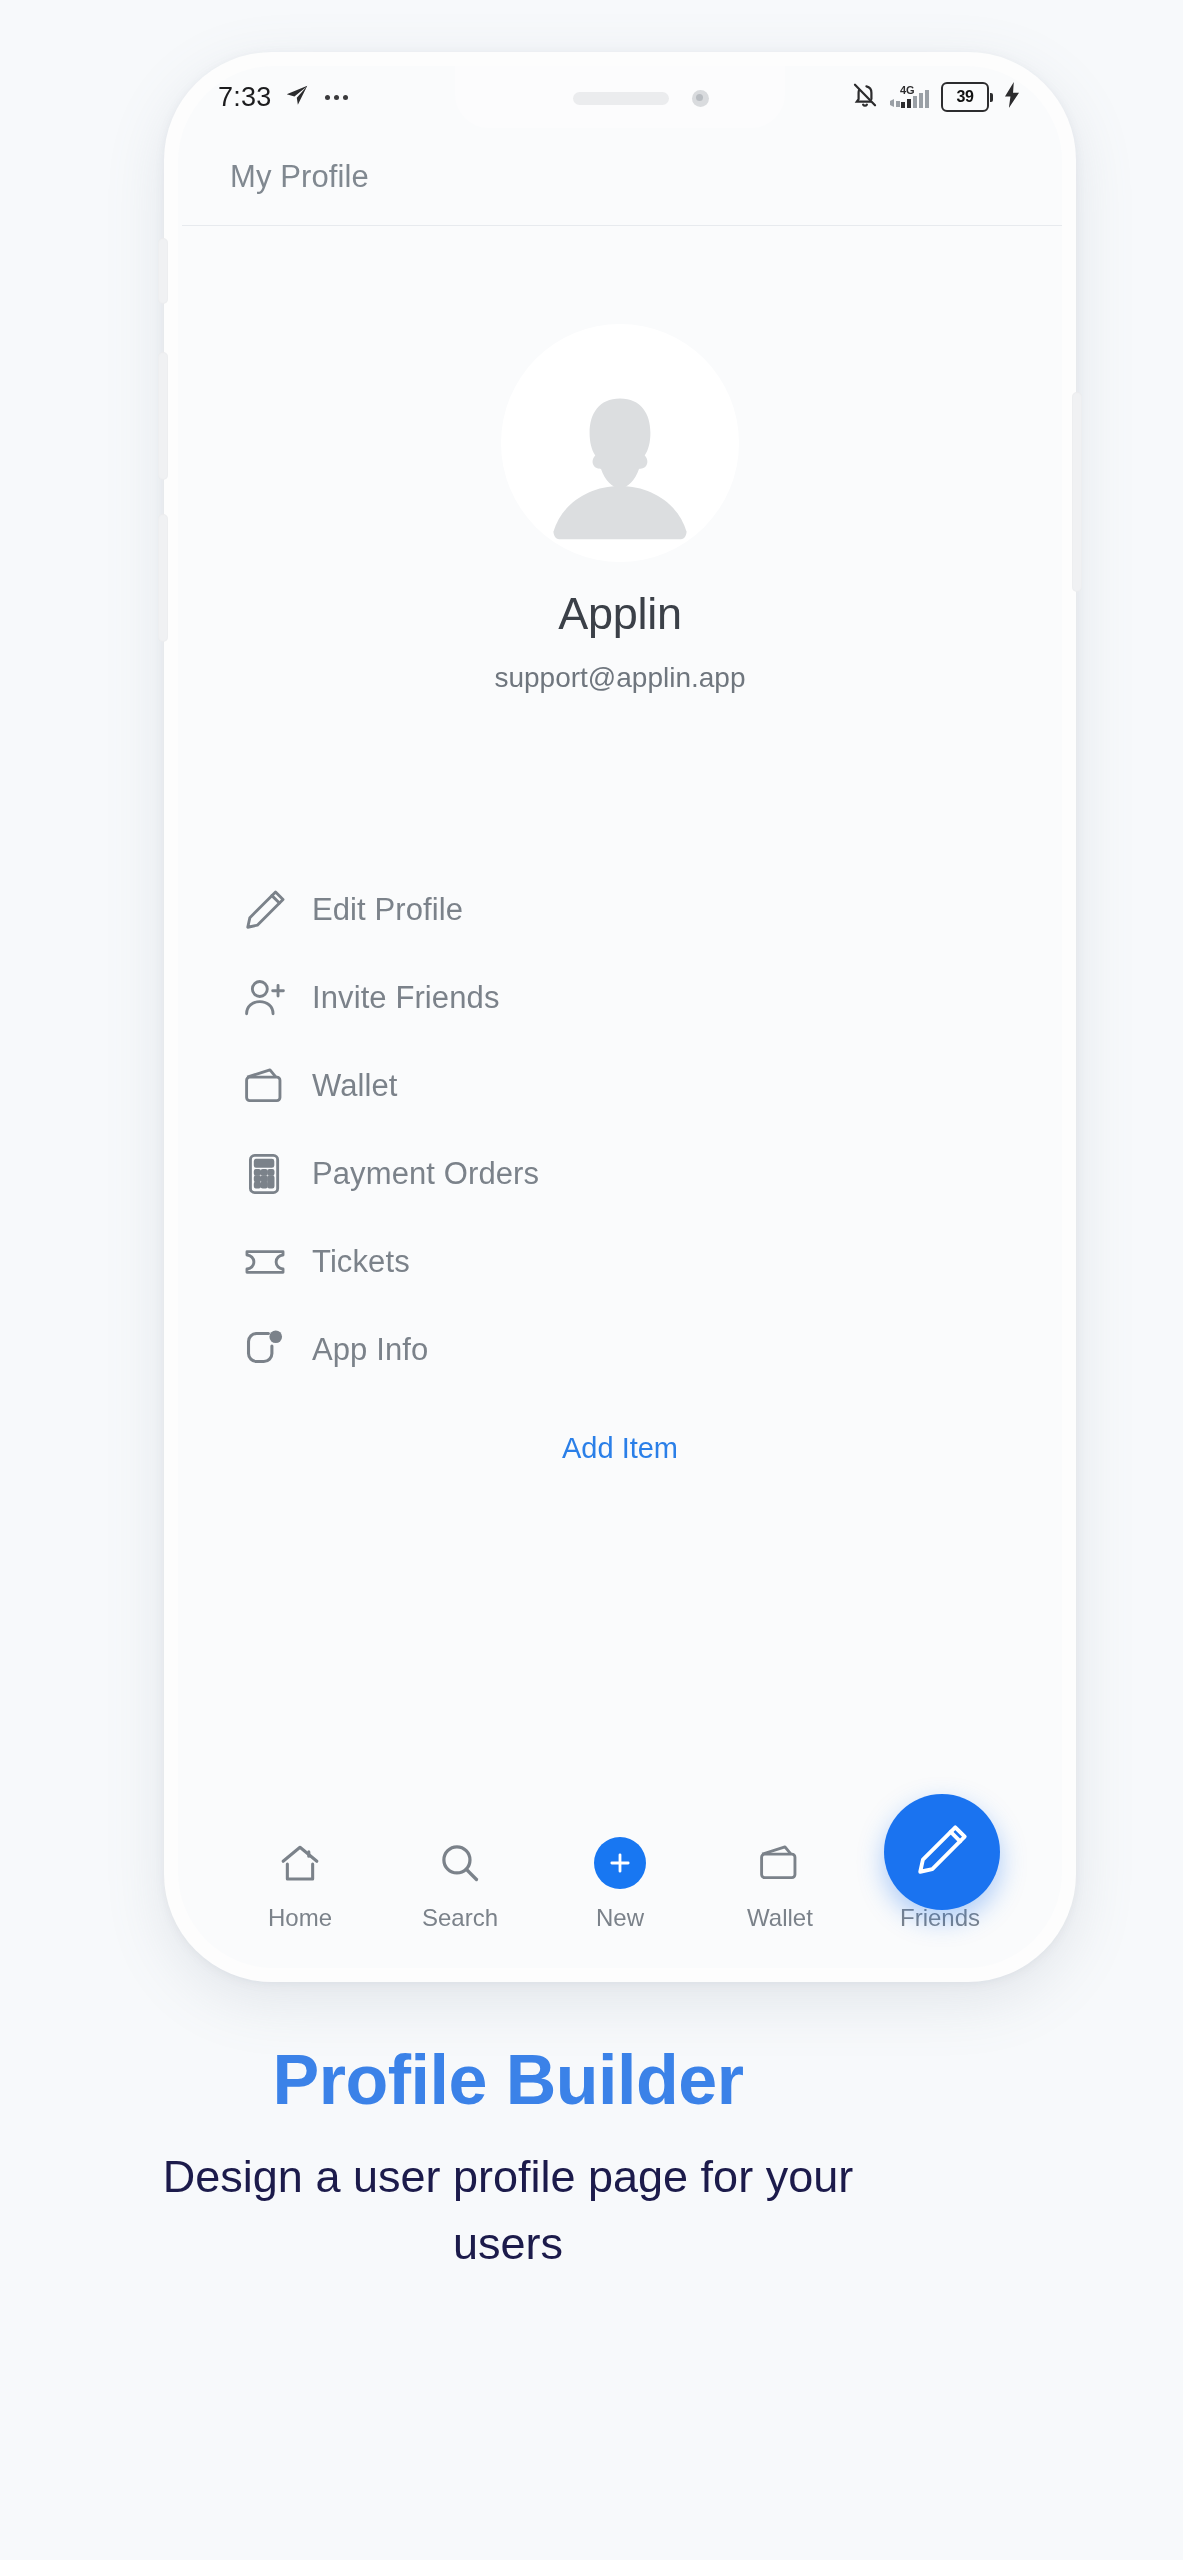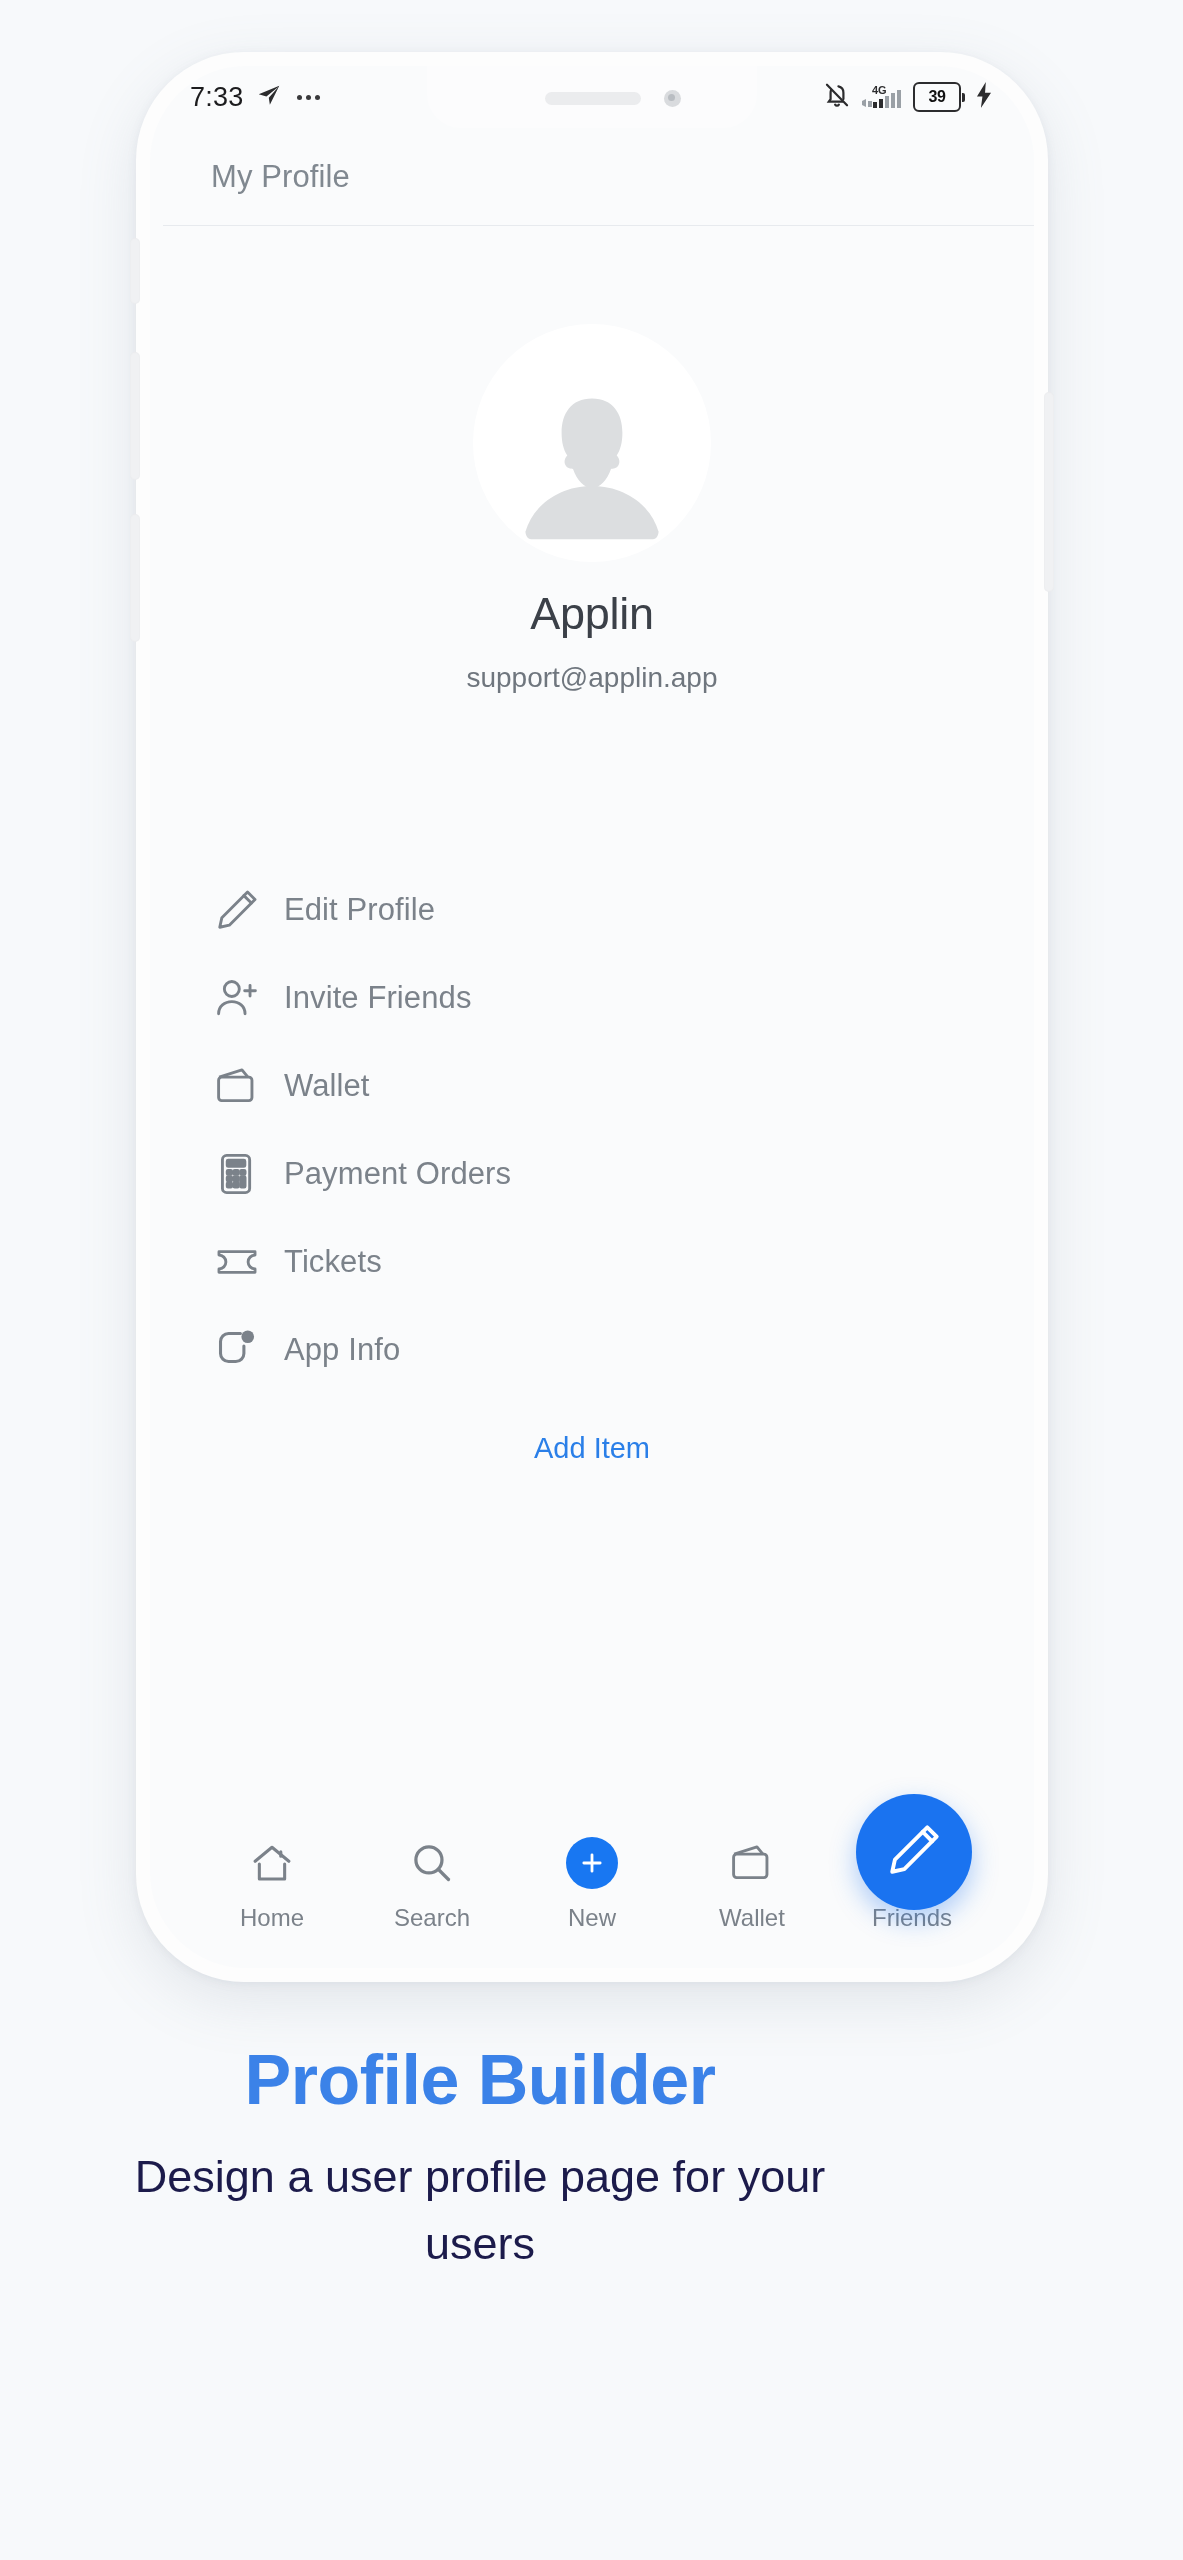--- a/index.html
+++ b/index.html
@@ -2,21 +2,21 @@
 <html><head>
 <meta charset="utf-8">
 <style>
   * { margin:0; padding:0; box-sizing:border-box; }
   html, body {
     width:1183px; height:2560px;
     background:#f7f9fb;
     font-family:"Liberation Sans", sans-serif;
     overflow:hidden;
   }
-  .stage { position:relative; width:960px; height:2560px; background:#f7f9fb; }
+  .stage { position:relative; width:960px; height:2560px; background:#f7f9fb;margin-left:28px; }
 
   
   .phone {
     position:absolute; left:136px; top:52px;
     width:912px; height:1930px;
     background:#fdfdfd;
     border-radius:108px;
     box-shadow:0 18px 60px rgba(120,130,150,.16), 0 2px 10px rgba(120,130,150,.10);
   }
   .phone-inner {
@@ -69,21 +69,21 @@
   .batt-fill { background:#2ac34a; border-radius:3px; height:100%; width:62%; }
   .batt-num {
     position:absolute; left:0; right:0; top:0; bottom:0;
     display:flex; align-items:center; justify-content:center;
     font-size:16px; font-weight:700; color:#111; letter-spacing:-.3px;
   }
   .batt-cap { width:3px; height:9px; background:#2c2c2e; border-radius:0 2px 2px 0; }
 
   
   .app-header {
-    position:absolute; left:13px; top:62px; width:100%; height:98px;
+    position:absolute; left:4px; top:62px; width:100%; height:98px;
     display:flex; align-items:center; padding-left:48px;
     border-bottom:1.5px solid #e7eaee; background:#fafbfc;
   }
   .app-title { font-size:31px; color:#808890; font-weight:400; letter-spacing:.1px; }
 
   
   .profile-block { position:absolute; left:0; top:160px; width:100%; }
   .avatar-wrap {
     margin:98px auto 0; width:238px; height:238px;
     border-radius:50%; background:#ffffff;

